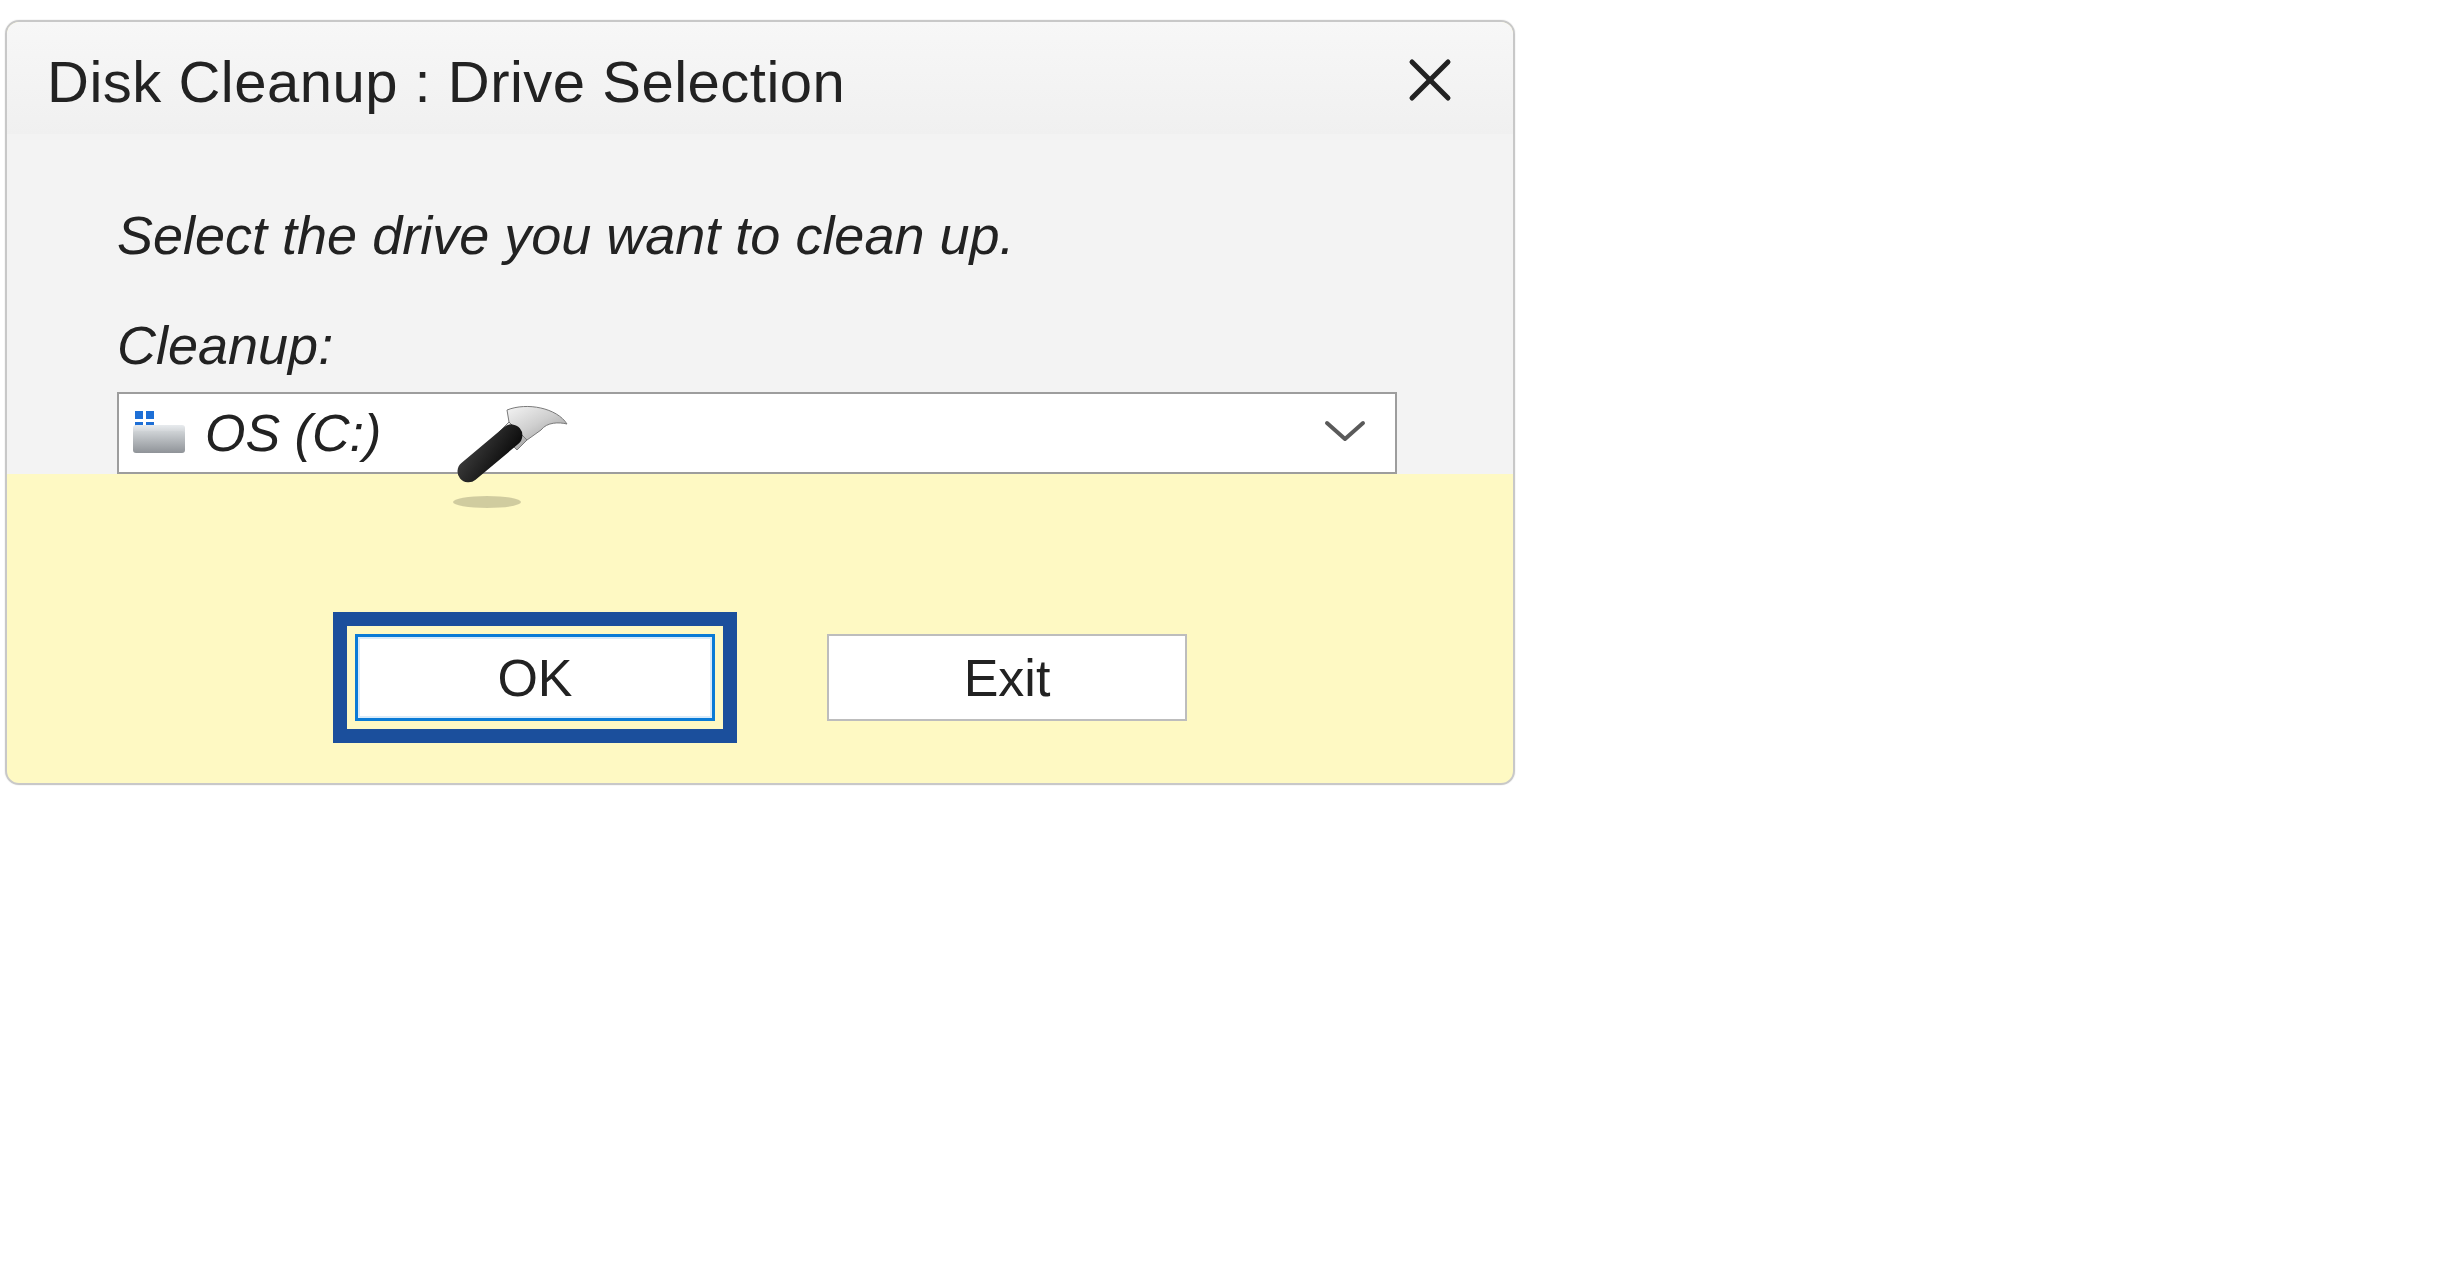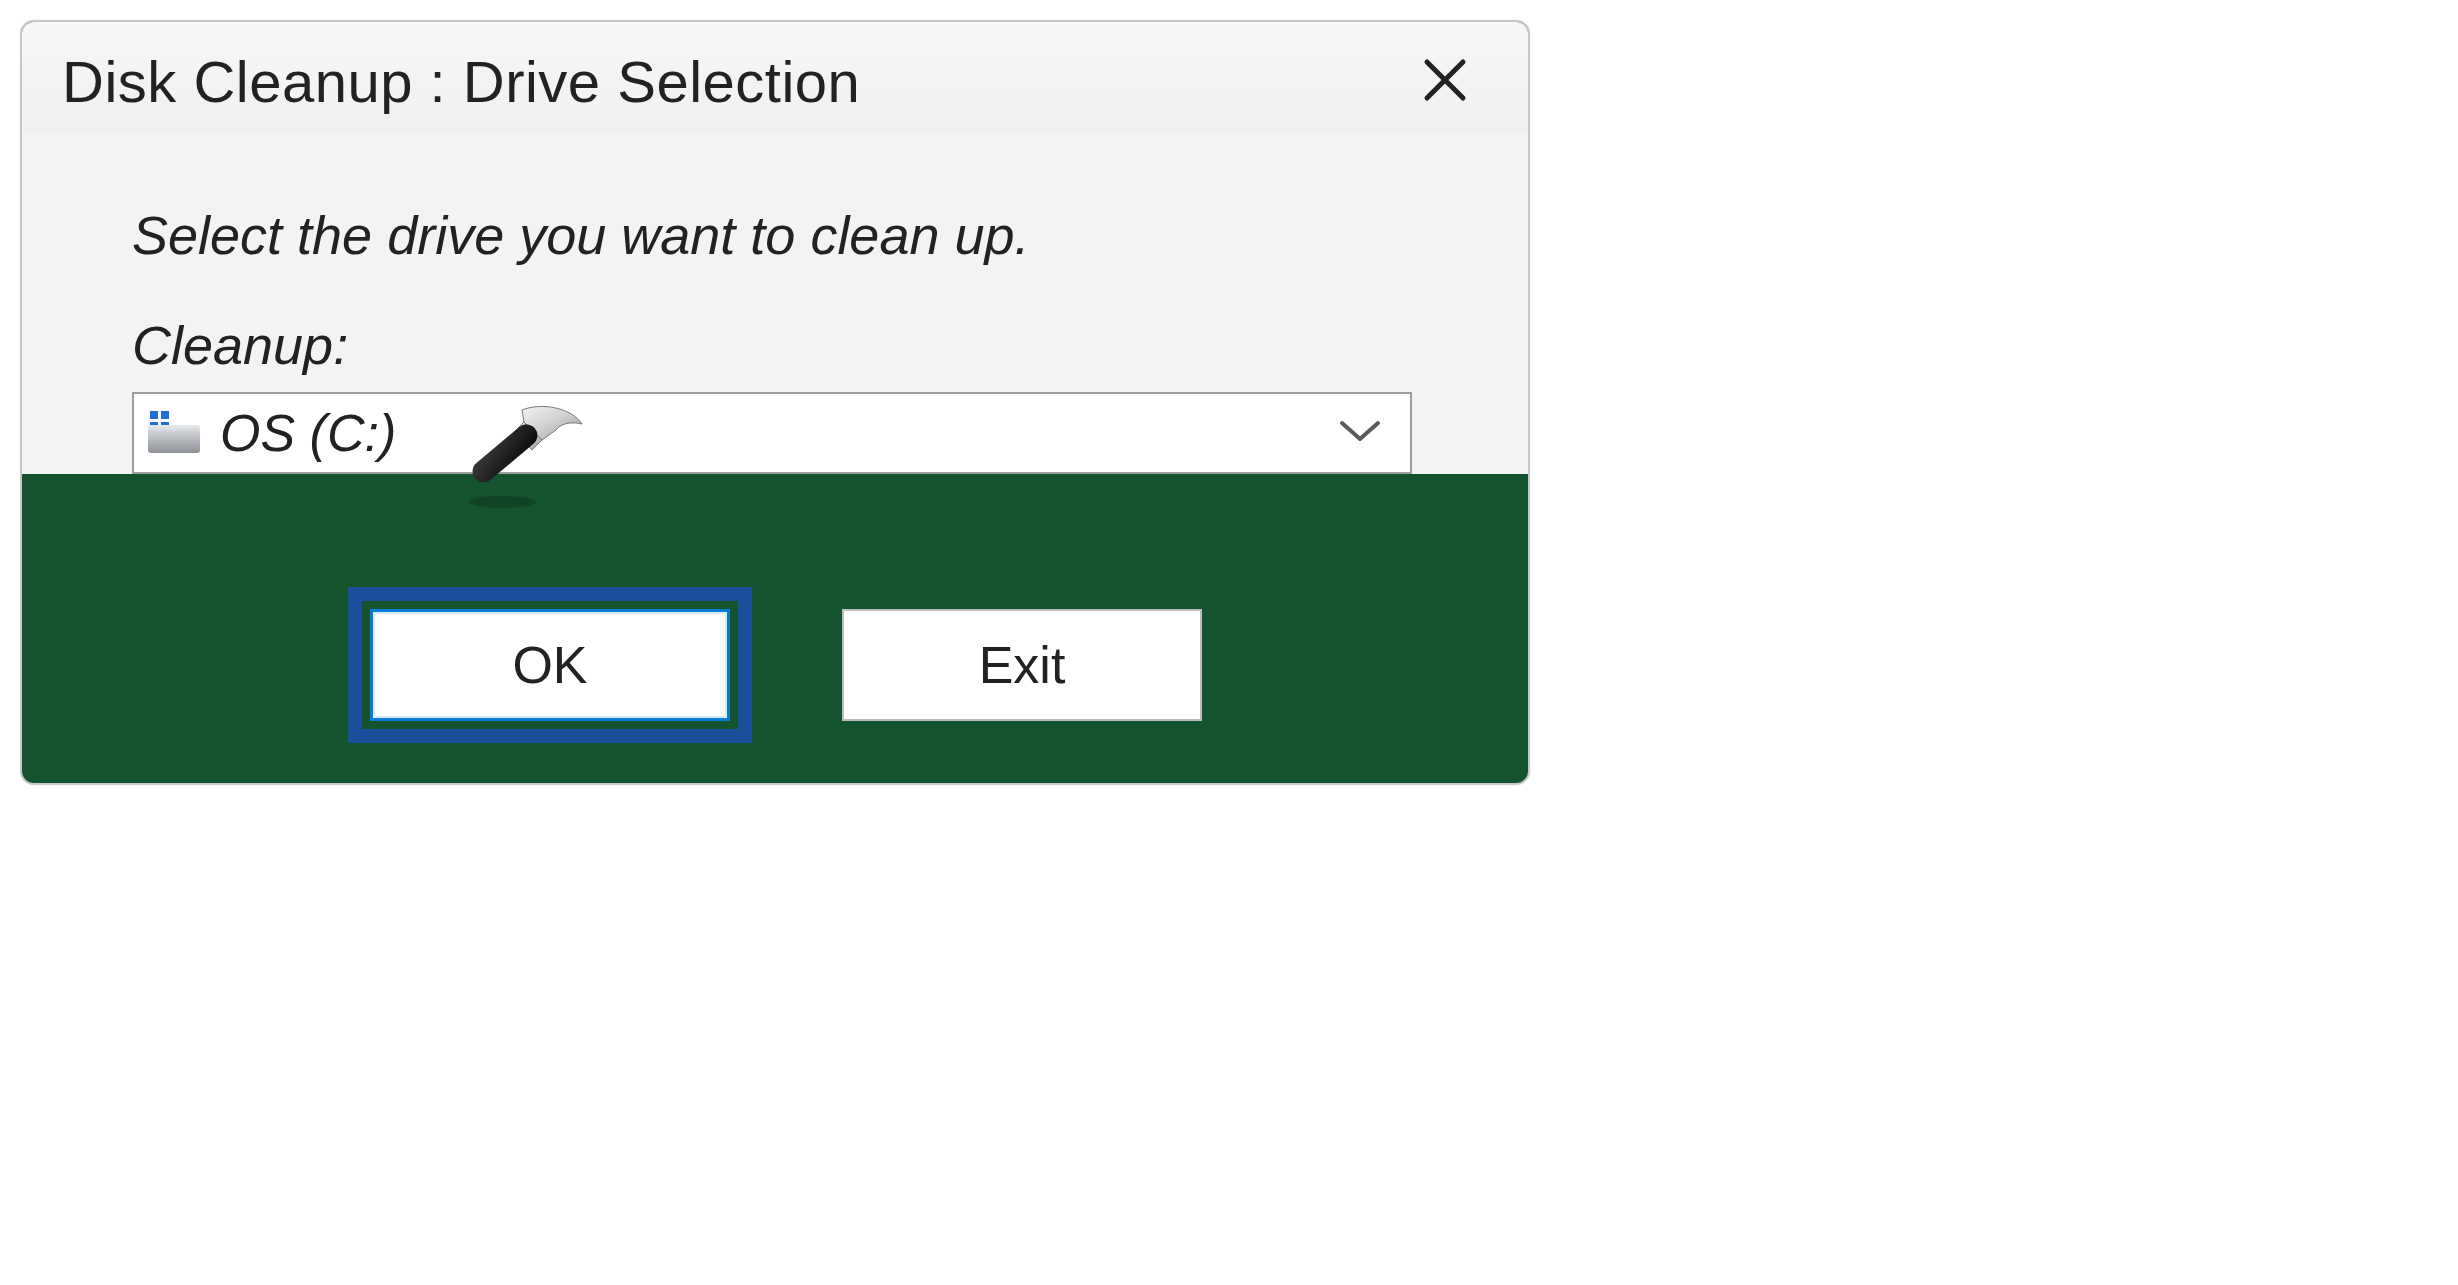--- a/index.html
+++ b/index.html
@@ -9,27 +9,27 @@
     }
     body {
       font-family: "Segoe UI", Tahoma, sans-serif;
       background: #ffffff;
       width: 2458px;
       height: 1285px;
       overflow: hidden;
     }
     .dialog {
       position: absolute;
-      left: 20px;
+      left: 5px;
       top: 20px;
       width: 1510px;
       height: 765px;
       border: 2px solid #c8c8c8;
       border-radius: 14px;
-      background: #14532d;
+      background: #fef9c3;
       box-shadow: 0 0 0 1px rgba(0,0,0,0.03);
       overflow: hidden;
     }
     .titlebar {
       display: flex;
       align-items: center;
       justify-content: space-between;
       padding: 24px 48px 18px 40px;
       background: linear-gradient(#f7f7f7, #f0f0f0);
     }
@@ -156,21 +156,21 @@
       gap: 90px;
       align-items: center;
     }
     .btn-wrap-highlight {
       border: 14px solid #1b4f9c;
       padding: 8px;
       display: inline-block;
     }
     .btn {
       min-width: 360px;
-      height: 112px;
+      height: 87px;
       font-size: 52px;
       color: #222;
       background: #ffffff;
       border: 2px solid #bdbdbd;
       cursor: pointer;
       display: flex;
       align-items: center;
       justify-content: center;
       font-family: inherit;
     }

